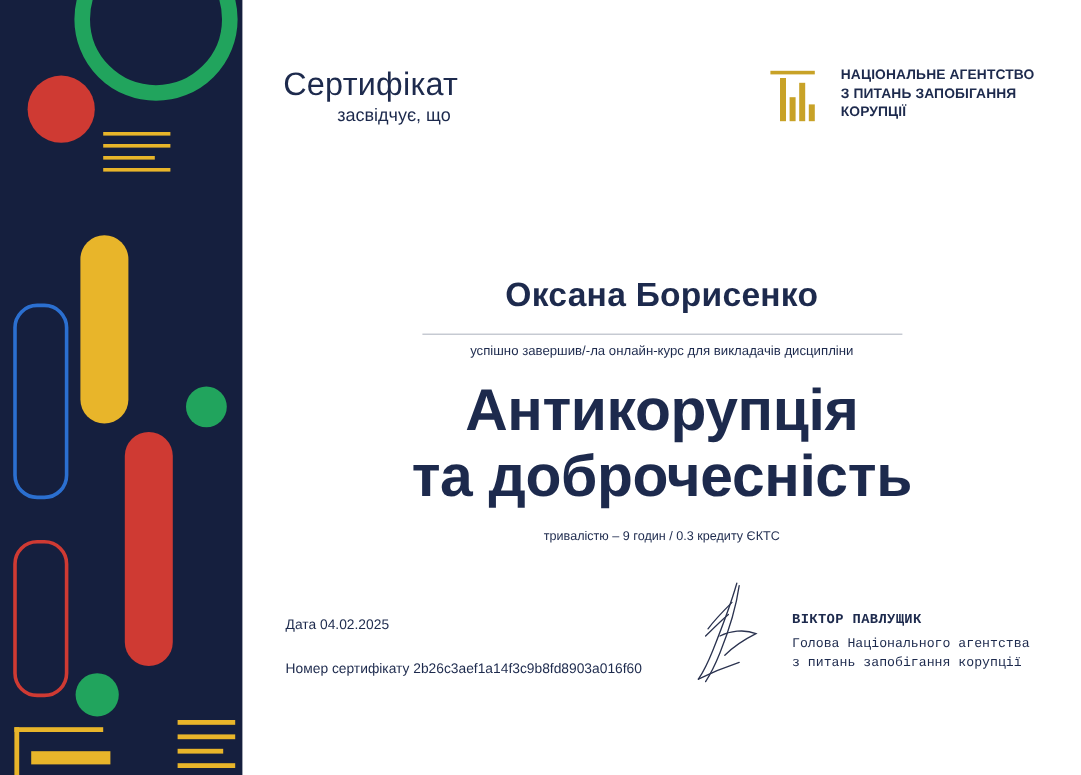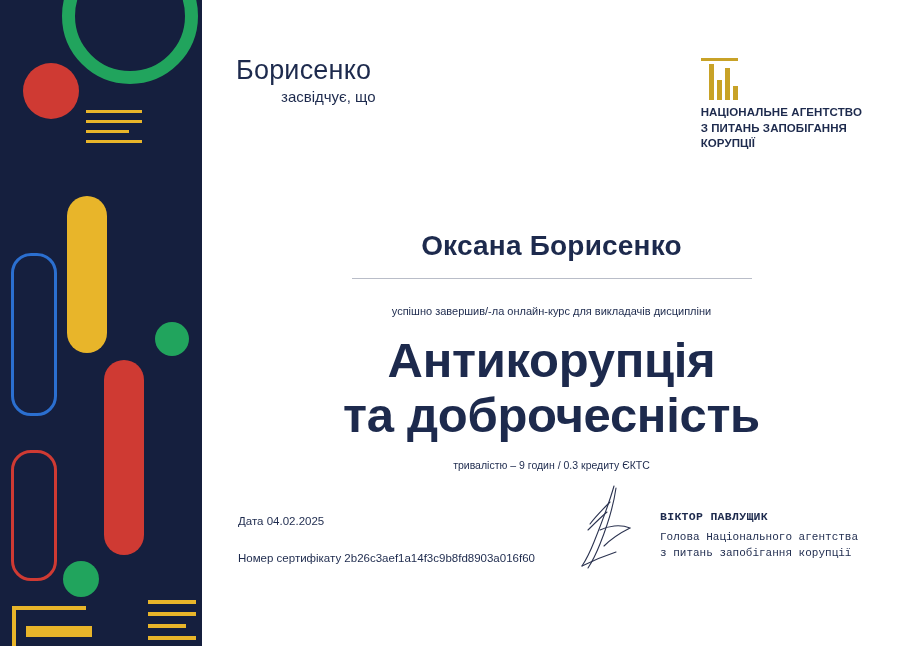--- a/index.html
+++ b/index.html
@@ -153,24 +153,23 @@
   }
   .cert-sub {
     font-size: 15px;
     color: #1d2a4d;
     margin-top: 3px;
     margin-left: 45px;
   }
 
   .agency {
     display: flex;
-    align-items: flex-start;
-    gap: 5px;
+    align-items: center;
+    gap: 19px;
     margin-right: 14px;
-    flex-direction: column;
   }
   .agency-mark {
     width: 40px;
     height: 42px;
     position: relative;
     margin-top: 2px;
   }
   .agency-mark span {
     position: absolute;
     bottom: 0;
@@ -212,21 +211,21 @@
     letter-spacing: 0.2px;
     margin-top: 40px;
   }
   .divider {
     width: 400px;
     height: 1px;
     background: #b9bdc8;
     margin: 16px auto 0 auto;
   }
   .achievement-line {
-    margin-top: 26px;
+    margin-top: 8px;
     font-size: 11px;
     color: #1d2a4d;
   }
   .course-title {
     margin-top: 16px;
     font-size: 49px;
     font-weight: bold;
     color: #1d2a4d;
     line-height: 1.12;
     letter-spacing: -0.3px;
@@ -306,21 +305,21 @@
         <i></i>
         <i></i>
         <i></i>
     </div>
   </div>
 
   <div class="content">
 
     <div class="header">
       <div>
-        <div class="cert-word">Борисенко</div>
+        <div class="cert-word">Сертифікат</div>
         <div class="cert-sub">засвідчує, що</div>
       </div>
 
       <div class="agency">
         <div class="agency-mark">
           <div class="cap"></div>
           <span></span>
             <span></span>
             <span></span>
             <span></span>

